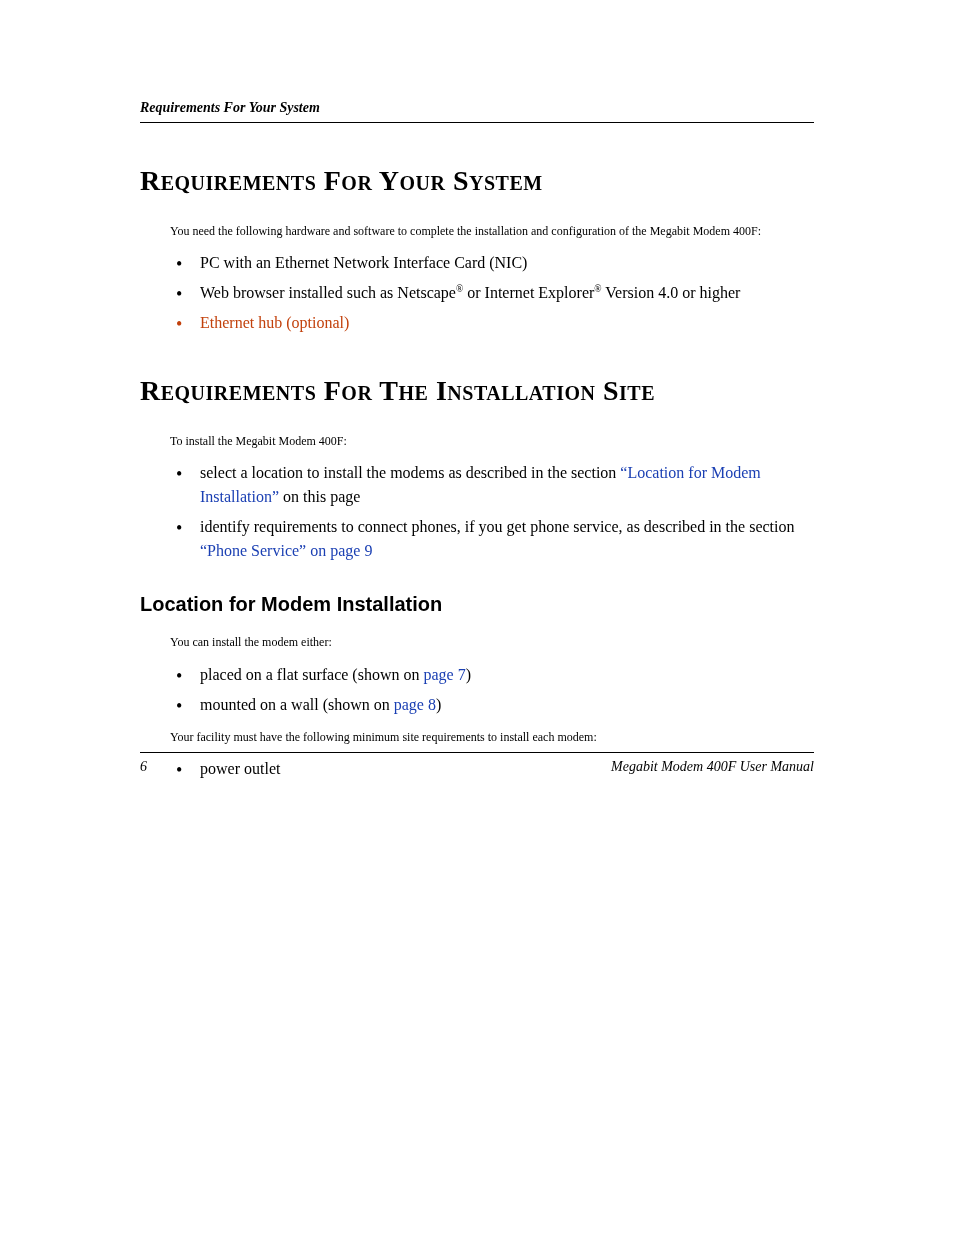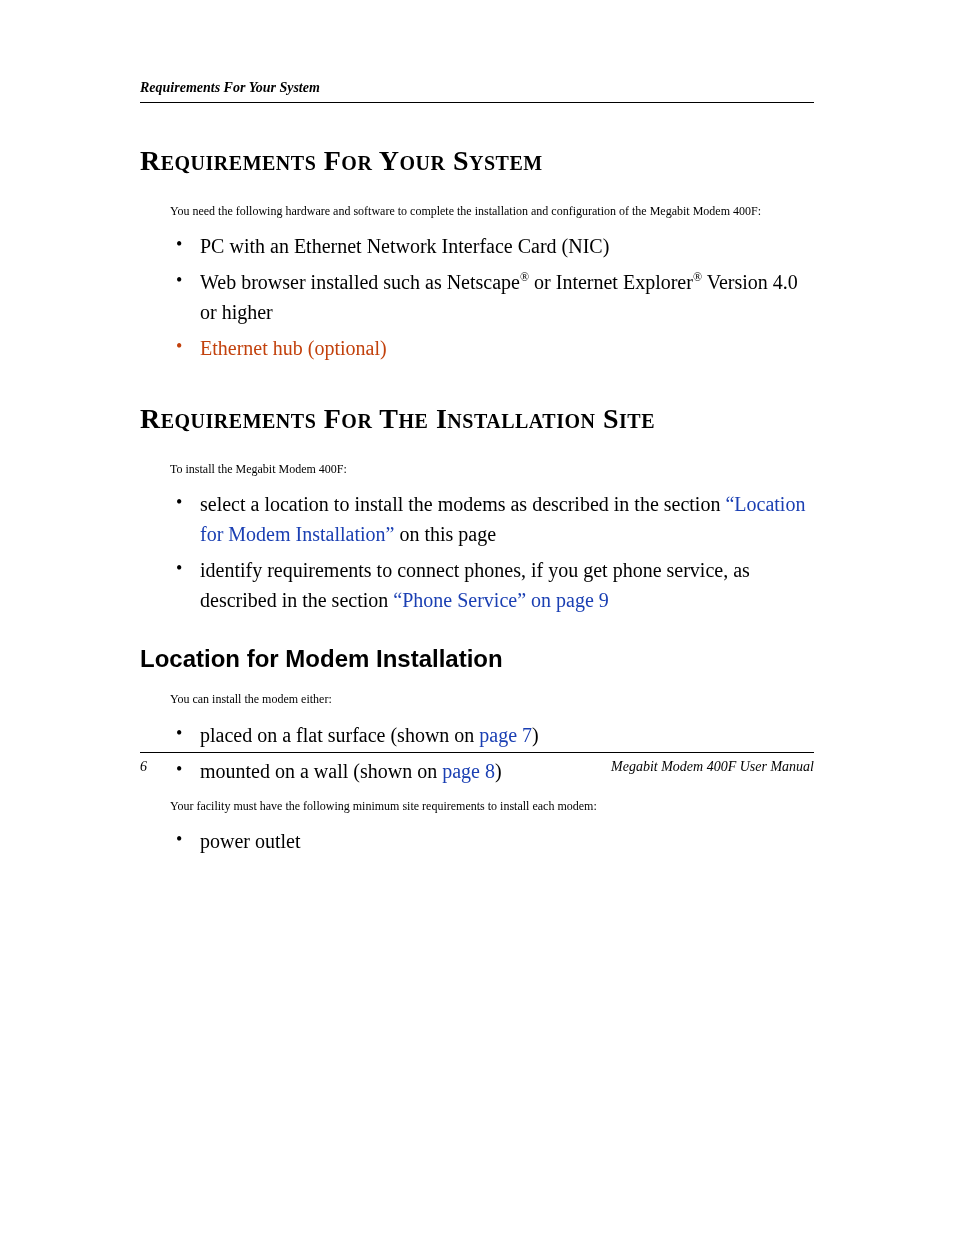--- a/index.html
+++ b/index.html
@@ -7,21 +7,21 @@
     padding: 0;
     background: #fff;
     font-family: "Times New Roman", Times, serif;
     color: #000;
     width: 954px;
     height: 1235px;
     position: relative;
   }
   .page {
     box-sizing: border-box;
-    padding: 80px 140px 0 140px;
+    padding: 100px 140px 0 140px;
     height: 917px;
     position: relative;
   }
   .running-head {
     font-style: italic;
     font-weight: bold;
     font-size: 14px;
     color: #000;
     border-bottom: 1.5px solid #000;
     padding-bottom: 6px;
@@ -41,39 +41,39 @@
     margin: 0 0 12px 0;
     padding-left: 30px;
   }
   ul.bullets {
     list-style: none;
     margin: 0 0 12px 0;
     padding: 0 0 0 60px;
   }
   ul.bullets li {
     position: relative;
-    font-size: 20px;
+    font-size: 16px;
     line-height: 1.5;
     margin-bottom: 6px;
     padding-left: 0;
   }
   ul.bullets li::before {
     content: "•";
     position: absolute;
     left: -24px;
     top: 0;
     font-size: 18px;
   }
   ul.bullets li.red, ul.bullets li.red::before { color: #c2410c; }
   .link { color: #1a3fb3; }
   .sup { vertical-align: super; font-size: 0.6em; }
   h2.subsection {
     font-family: Arial, Helvetica, sans-serif;
     font-weight: bold;
-    font-size: 24px;
+    font-size: 20px;
     margin: 30px 0 18px 0;
   }
   .section-block { margin-bottom: 40px; }
   .footer {
     position: absolute;
     left: 140px;
     right: 140px;
     bottom: 142px;
     border-top: 1.5px solid #000;
     padding-top: 6px;

